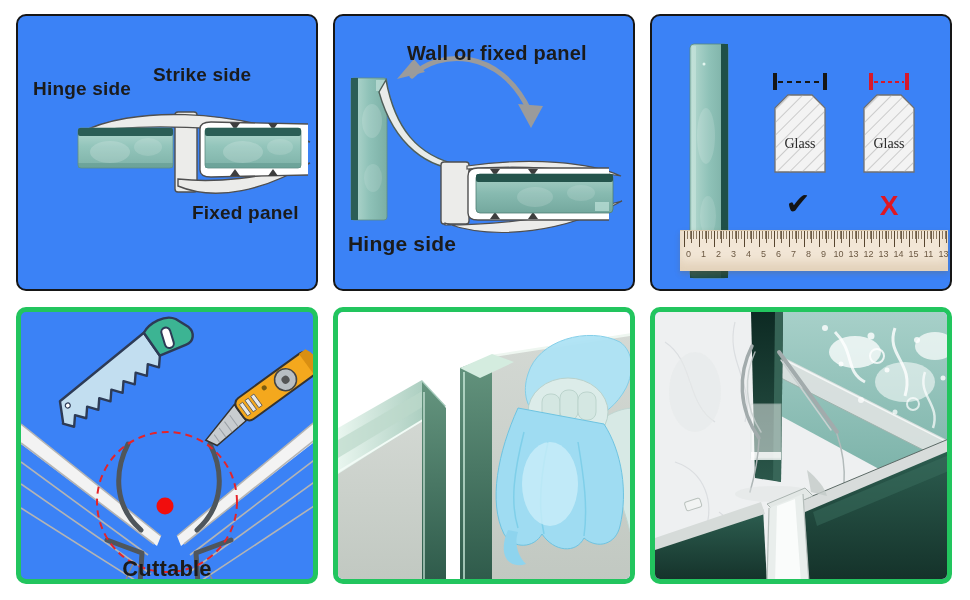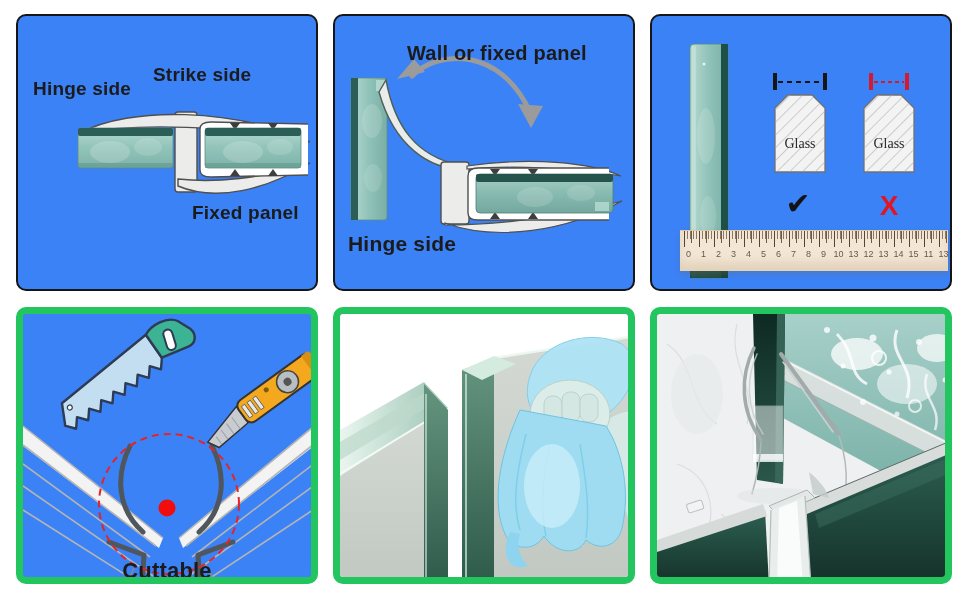--- a/index.html
+++ b/index.html
@@ -1,20 +1,20 @@
 <!DOCTYPE html>
 <html><head>
 <meta charset="utf-8">
 <style>
   html,body{margin:0;padding:0;background:#ffffff;}
   .sheet{position:relative;width:970px;height:600px;background:#ffffff;overflow:hidden;
          font-family:"Liberation Sans",sans-serif;}
   .panel{position:absolute;width:302px;height:277px;background:#3b82f6;box-sizing:border-box;overflow:hidden;border-radius:10px;}
   .row1{border:2px solid #161616;}
-  .row2{border:7px solid #22c55e;}
+  .row2{border:5px solid #22c55e;}
   .p1{left:16px;top:14px}.p2{left:333px;top:14px}.p3{left:650px;top:14px}
   .p4{left:16px;top:307px}.p5{left:333px;top:307px}.p6{left:650px;top:307px}
   .panel svg{position:absolute;left:0;top:0;}
   .lbl{position:absolute;font-weight:700;color:#1b1b1b;letter-spacing:.2px;white-space:nowrap;
        font-family:"Liberation Sans",sans-serif;}
   .lbl-19{font-size:19px}.lbl-20{font-size:20px}.lbl-21{font-size:21px}.lbl-22{font-size:22px}
   
   .ruler{position:absolute;left:28px;top:214px;width:268px;height:40px;background:#f2e6d6;
          border-top:1px solid #dcc9ad;
          box-shadow:0 3px 5px rgba(120,100,70,.28), inset 0 -9px 10px rgba(190,160,120,.28);}

